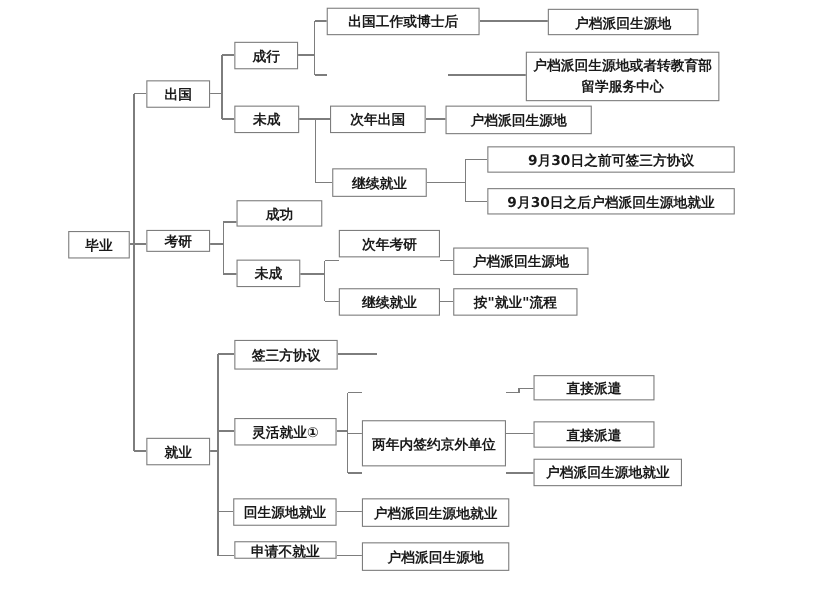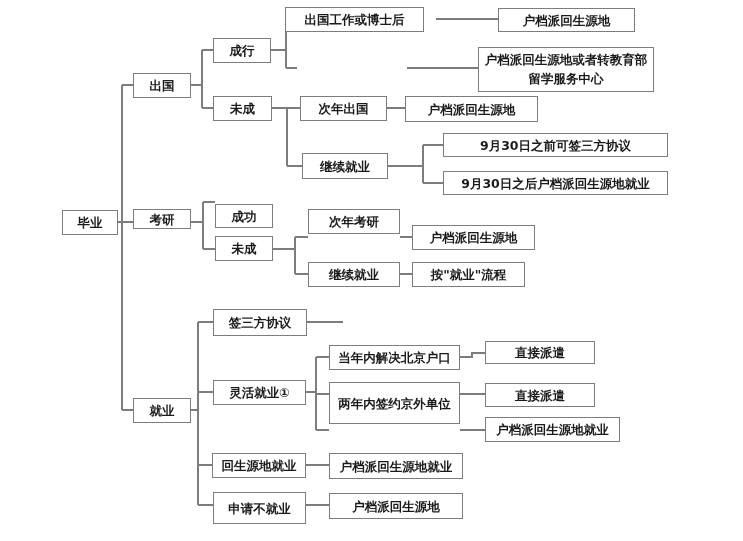--- a/index.html
+++ b/index.html
@@ -98,33 +98,32 @@
   </svg>
 
   <div class="node" style="left:62px;top:210px;width:56px;height:25px">毕业</div>
 
   <div class="node" style="left:133px;top:73px;width:58px;height:25px">出国</div>
   <div class="node" style="left:133px;top:209px;width:58px;height:20px">考研</div>
   <div class="node" style="left:133px;top:398px;width:58px;height:25px">就业</div>
 
   <div class="node" style="left:213px;top:38px;width:58px;height:25px">成行</div>
   <div class="node" style="left:213px;top:96px;width:59px;height:25px">未成</div>
-  <div class="node" style="left:215px;top:204px;width:58px;height:24px">成功</div>
+  <div class="node" style="left:215px;top:182px;width:78px;height:24px">成功</div>
   <div class="node" style="left:215px;top:236px;width:58px;height:25px">未成</div>
   <div class="node" style="left:213px;top:309px;width:94px;height:27px">签三方协议</div>
   <div class="node" style="left:213px;top:380px;width:93px;height:25px">灵活就业①</div>
   <div class="node" style="left:212px;top:453px;width:94px;height:25px">回生源地就业</div>
-  <div class="node" style="left:213px;top:492px;width:93px;height:32px">申请不就业</div>
+  <div class="node" style="left:213px;top:492px;width:93px;height:16px">申请不就业</div>
 
-  <div class="node" style="left:285px;top:7px;width:139px;height:25px">出国工作或博士后</div>
+  <div class="node" style="left:297px;top:7px;width:139px;height:25px">出国工作或博士后</div>
   <div class="node" style="left:300px;top:96px;width:87px;height:25px">次年出国</div>
   <div class="node" style="left:302px;top:153px;width:86px;height:26px">继续就业</div>
   <div class="node" style="left:308px;top:209px;width:92px;height:25px">次年考研</div>
   <div class="node" style="left:308px;top:262px;width:92px;height:25px">继续就业</div>
-  <div class="node" style="left:329px;top:345px;width:131px;height:25px">当年内解决北京户口</div>
   <div class="node" style="left:329px;top:382px;width:131px;height:42px">两年内签约京外单位</div>
   <div class="node" style="left:329px;top:453px;width:134px;height:26px">户档派回生源地就业</div>
   <div class="node" style="left:329px;top:493px;width:134px;height:26px">户档派回生源地</div>
 
   <div class="node" style="left:498px;top:8px;width:137px;height:24px">户档派回生源地</div>
   <div class="node multiline" style="left:478px;top:47px;width:176px;height:45px">户档派回生源地或者转教育部留学服务中心</div>
   <div class="node" style="left:405px;top:96px;width:133px;height:26px">户档派回生源地</div>
   <div class="node" style="left:443px;top:133px;width:225px;height:24px">9月30日之前可签三方协议</div>
   <div class="node" style="left:443px;top:171px;width:225px;height:24px">9月30日之后户档派回生源地就业</div>
   <div class="node" style="left:412px;top:225px;width:123px;height:25px">户档派回生源地</div>

